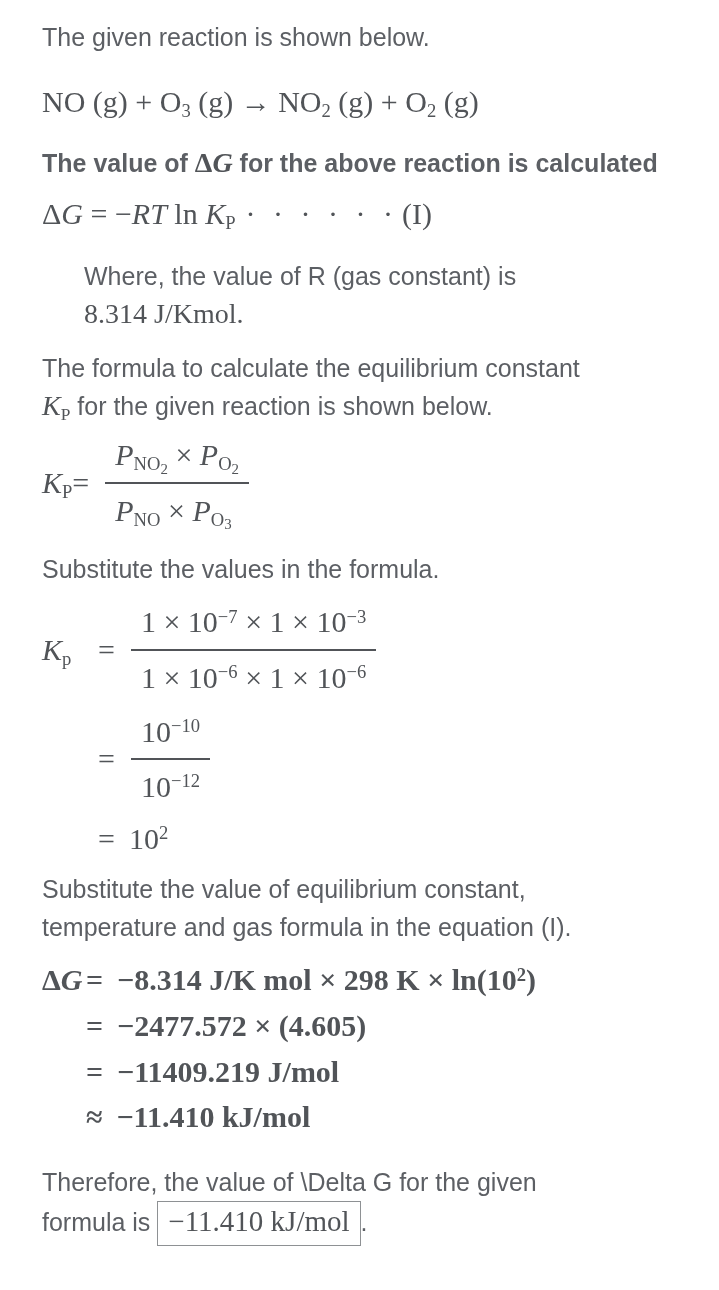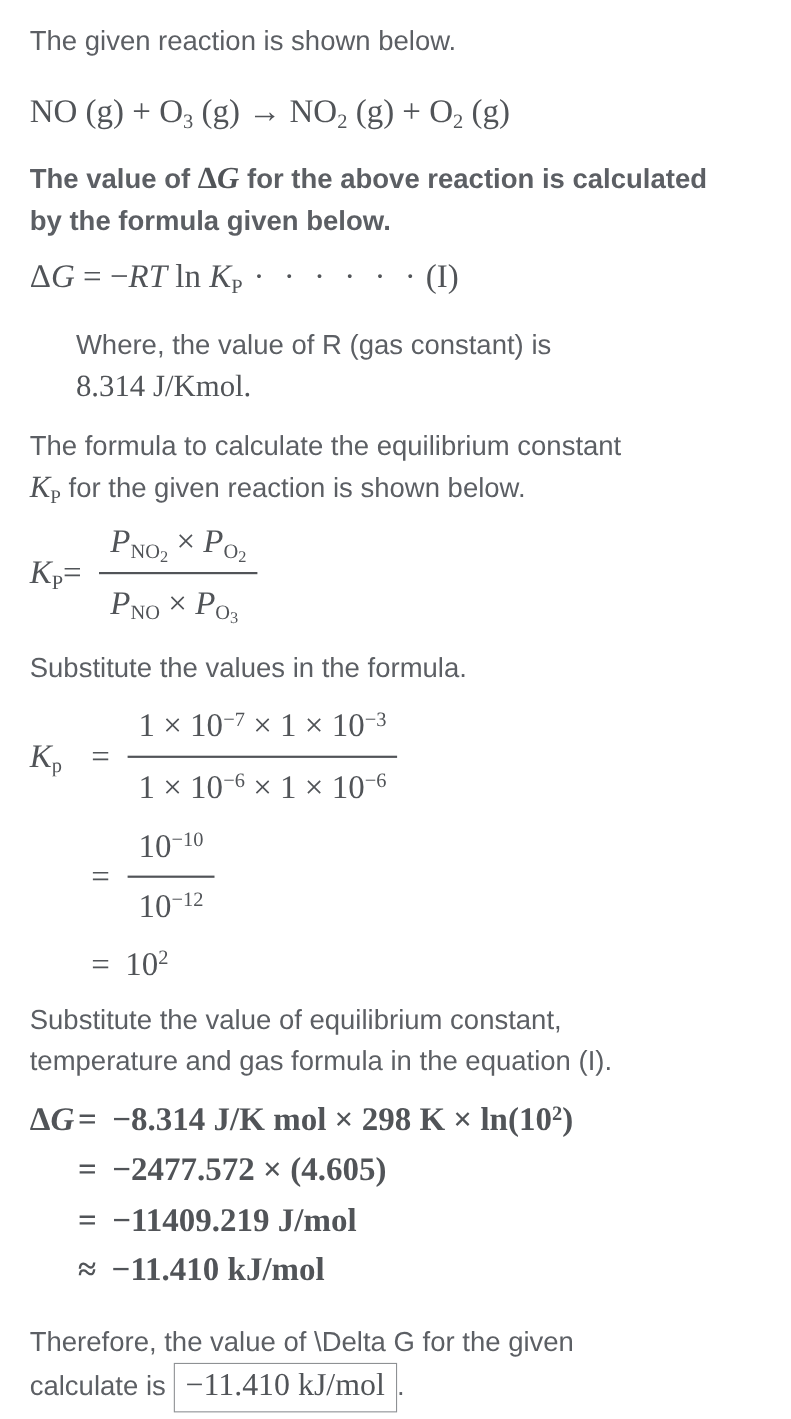--- a/index.html
+++ b/index.html
@@ -1,20 +1,20 @@
 <!DOCTYPE html>
 <html><head>
 <meta charset="utf-8">
 <style>
   html, body { margin:0; padding:0; }
   body {
     width:719px; height:1290px; background:#ffffff; overflow:hidden;
     font-family:"Liberation Sans", "DejaVu Sans", sans-serif;
   }
-  .page { padding:18px 27px 0 27px; }
+  .page { padding:18px 27px 0 42px; }
 
   
   .text {
     font-size:25px; line-height:38px; color:#5c5f64; margin:0;
   }
 
   
   .math { font-family:"Liberation Serif", "DejaVu Serif", serif; color:#515458; }
   .math i { font-style:italic; }
   .display { font-size:30px; line-height:1.32; }
@@ -60,21 +60,20 @@
 <div class="page">
 
   <p class="text mb-a">The given reaction is shown below.</p>
 
   <div class="math display mb-b">
     <span>NO (g) + O</span><sub>3</sub><span> (g) → NO</span><sub>2</sub><span> (g) + O</span><sub>2</sub><span> (g)</span>
   </div>
 
   <p class="text mb-c">
     <span>The value of </span><span class="math inline-math"><span>Δ</span><i>G</i></span><span> for the above reaction is calculated</span><br>
-    <span>by the formula given below.</span>
   </p>
 
   <div class="math display mb-d">
     <span>Δ</span><i>G</i><span> = </span><span>−</span><i>RT</i><span> ln </span><i>K</i><sub>P</sub><span class="dots">· · · · · ·</span><span>(I)</span>
   </div>
 
   <p class="text mb-e">
     <span>Where, the value of R (gas constant) is</span><br>
     <span class="math inline-math">8.314 J/Kmol.</span>
   </p>
@@ -142,16 +141,16 @@
     </div>
     <div class="eq-row">
       <span class="lhs dg-lhs"></span>
       <span class="rel">≈</span>
       <span>−11.410 kJ/mol</span>
     </div>
   </div>
 
   <p class="text">
     <span>Therefore, the value of \Delta G for the given</span><br>
-    <span>calculate is </span><span class="answer-box">−11.410 kJ/mol</span><span>.</span>
+    <span>formula is </span><span class="answer-box">−11.410 kJ/mol</span><span>.</span>
   </p>
 
 </div>
 
 </body></html>

